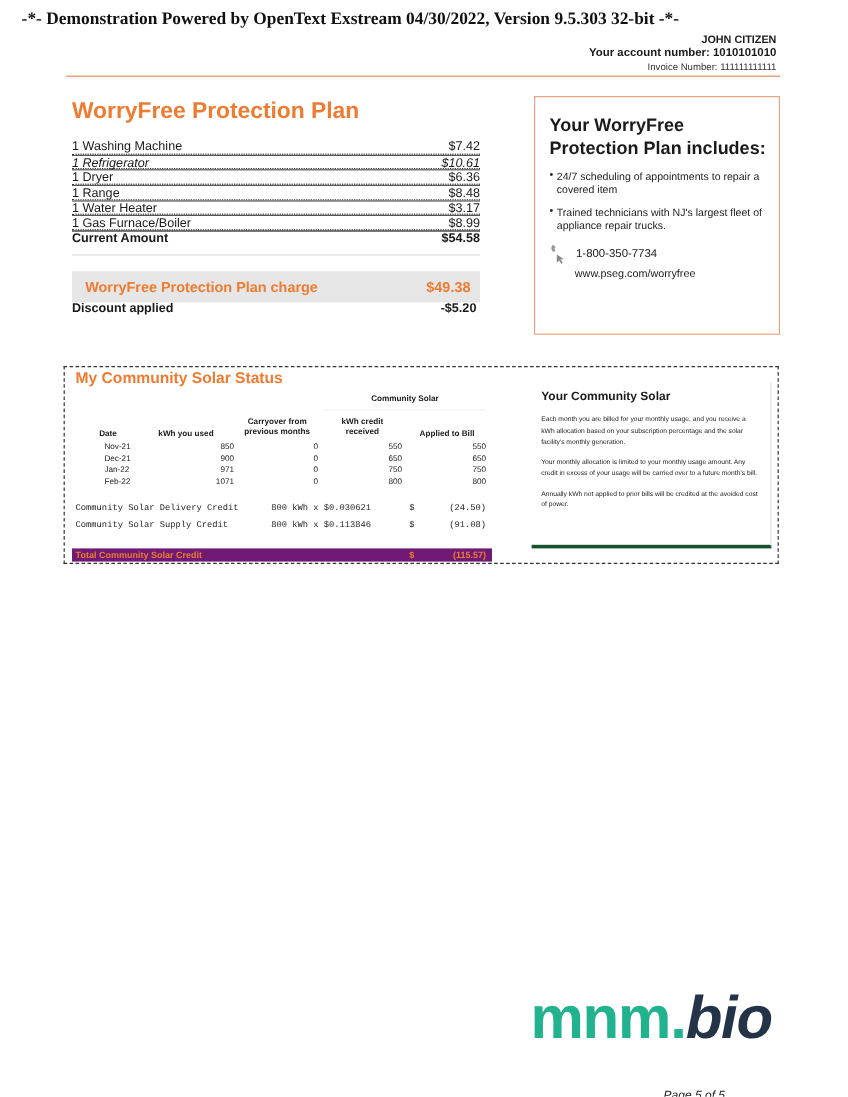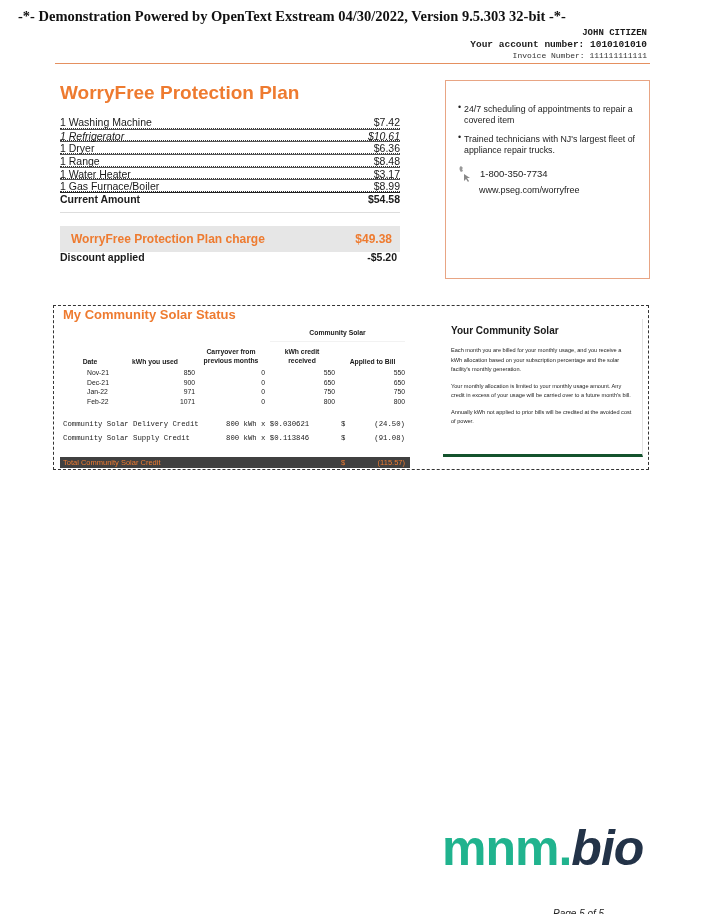--- a/index.html
+++ b/index.html
@@ -5,21 +5,21 @@
     * { box-sizing: border-box; margin: 0; padding: 0; }
     html, body { width: 707px; height: 914px; background: #ffffff; overflow: hidden; }
     body { position: relative; font-family: "Liberation Sans", sans-serif; color: #1a1a1a; }
 
     .demo-banner {
       position: absolute; left: 18px; top: 8px;
       font-family: "Liberation Serif", serif; font-weight: bold; font-size: 14.5px; color: #111;
       white-space: nowrap;
     }
     .acct {
-      position: absolute; right: 60px; top: 28px; text-align: right; line-height: 11px; font-family: Liberation Mono, monospace;
+      position: absolute; right: 60px; top: 28px; text-align: right; line-height: 11px;
     }
     .acct .name { font-weight: bold; font-size: 9px; }
     .acct .num { font-weight: bold; font-size: 9.5px; }
     .acct .inv { font-size: 8px; color: #333; }
     .header-rule {
       position: absolute; left: 55px; top: 63px; width: 595px; height: 1px; background: #e59060;
     }
 
     
     .wf-title {
@@ -76,22 +76,22 @@
       padding-bottom: 5px; border-bottom: 1px solid #f2f2f2;
     }
     .cs-head { position: absolute; top: 17px; left: 0; width: 350px; height: 20px; font-weight: bold; }
     .cs-head span { position: absolute; text-align: center; line-height: 9px; }
     .cs-rows { position: absolute; top: 39px; left: 0; width: 350px; }
     .cs-row { position: relative; height: 9.5px; line-height: 9.5px; color: #222; }
     .cs-row span { position: absolute; }
     .cs-credit { position: absolute; left: 63px; width: 350px; font-size: 7.3px; color: #222; }
     .cs-credit span { position: absolute; white-space: nowrap; font-family: Liberation Mono, monospace; }
     .cs-total {
-      position: absolute; left: 60px; top: 457px; width: 350px; height: 11px; background: #404040;
-      color: #ee7b30; font-weight: normal; font-size: 7.5px;
+      position: absolute; left: 60px; top: 457px; width: 350px; height: 11px; background: #701a75;
+      color: #ee7b30; font-weight: bold; font-size: 7.5px;
     }
     .cs-total span { position: absolute; top: 1px; }
     .cs-side {
       position: absolute; left: 443px; top: 319px; width: 200px; height: 138px;
       border-right: 1px solid #e4e4e4; border-bottom: 3px solid #14532d; padding: 6px 8px 0 8px;
     }
     .cs-side h4 { font-size: 10px; font-weight: bold; margin-bottom: 10px; }
     .cs-side p { font-size: 5.6px; line-height: 9.5px; color: #222; margin-bottom: 7px; }
 
     
@@ -154,20 +154,21 @@
 <div class="wf-charge">
   <span>WorryFree Protection Plan charge</span>
   <span>$49.38</span>
 </div>
 <div class="wf-discount">
   <span>Discount applied</span>
   <span>-$5.20</span>
 </div>
 
 <div class="wf-box">
+  <h2>Your WorryFree Protection Plan includes:</h2>
   <ul>
     <li><span class="dot">•</span><span>24/7 scheduling of appointments to repair a covered item</span></li>
     <li><span class="dot">•</span><span>Trained technicians with NJ's largest fleet of appliance repair trucks.</span></li>
   </ul>
   <div class="contact">
     <div class="phone-row">
       <span class="phone-icon">
         <svg width="14" height="18" viewBox="0 0 14 18">
             <path d="M3 2 C1 3 1 6 3 8 L5 7 L4 5 L5 4 Z" fill="#999"></path>
             <path d="M6 10 L6 17 L8 15 L10 18 L11 17 L9 14 L12 14 Z" fill="#888"></path>

